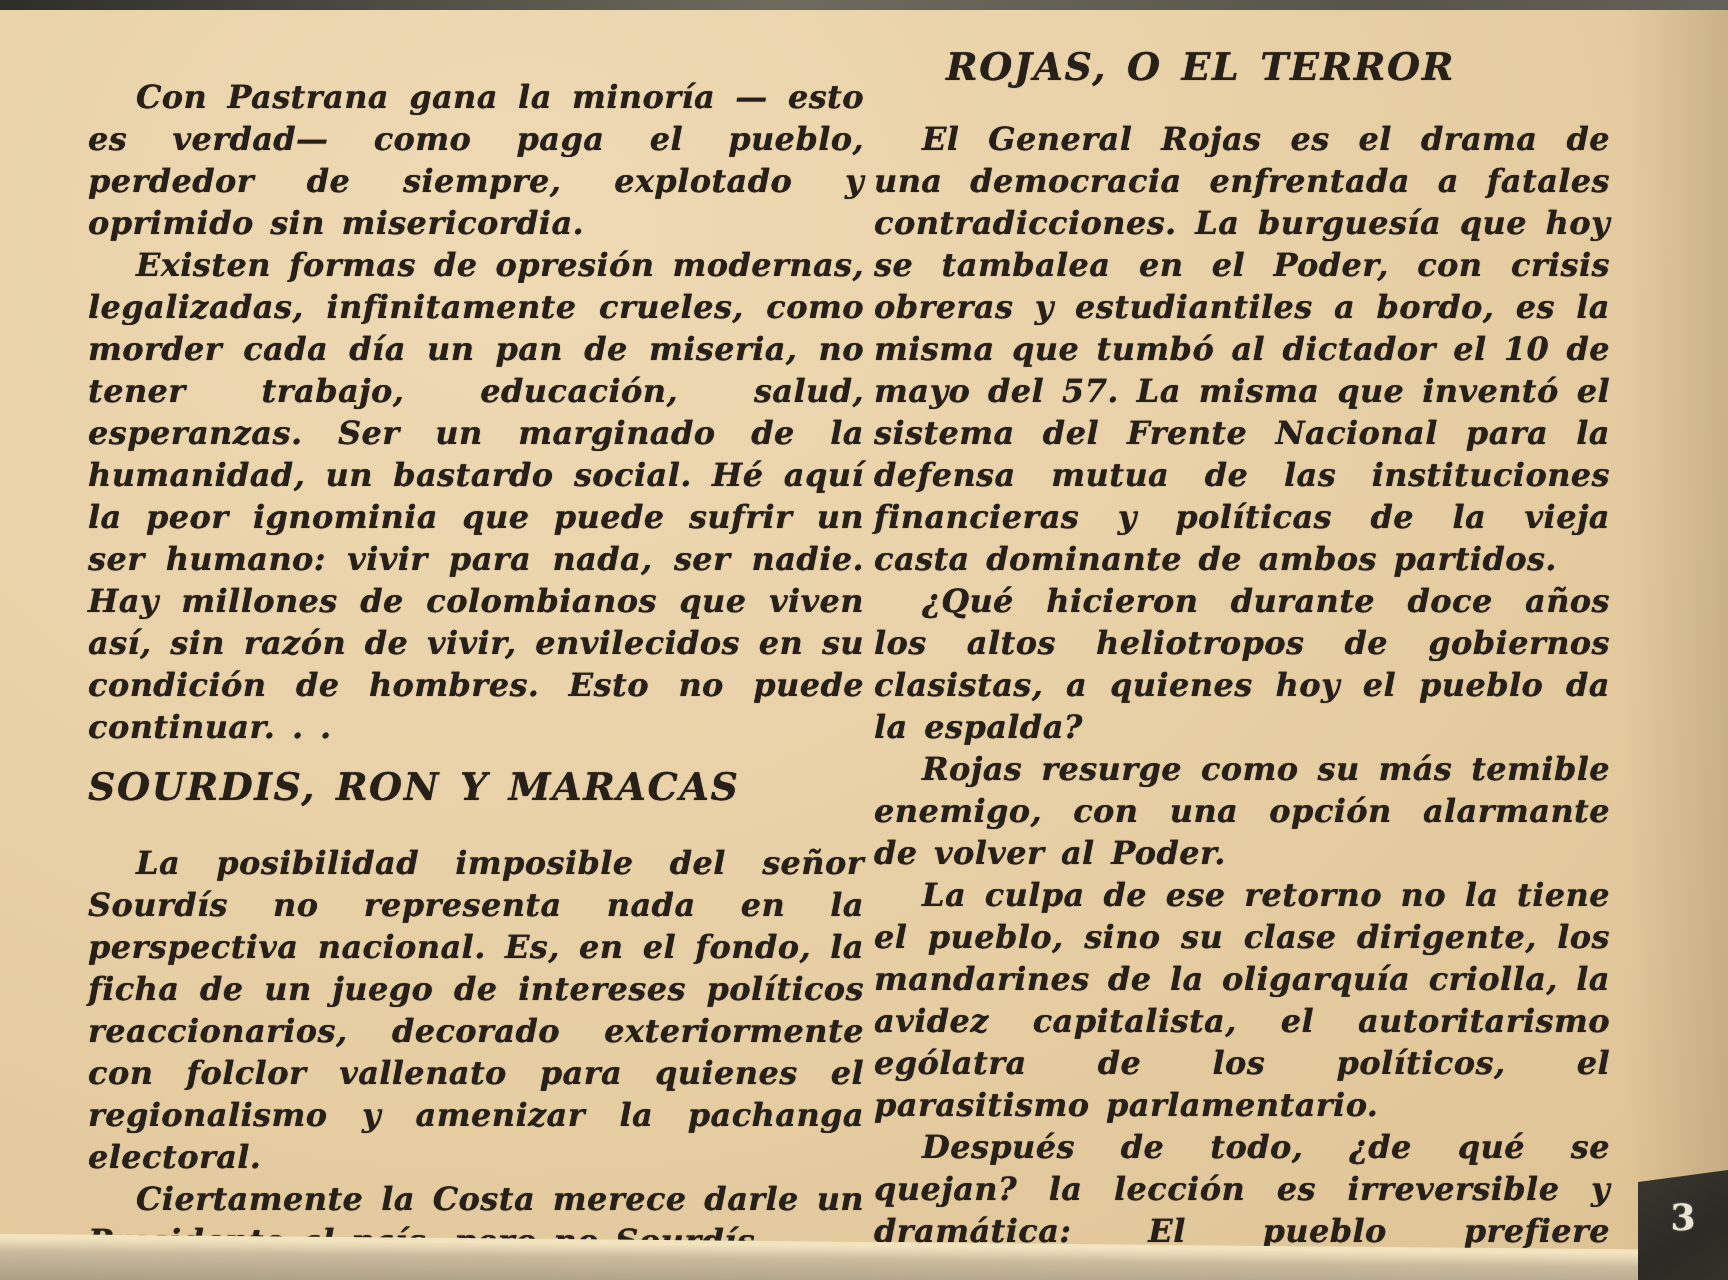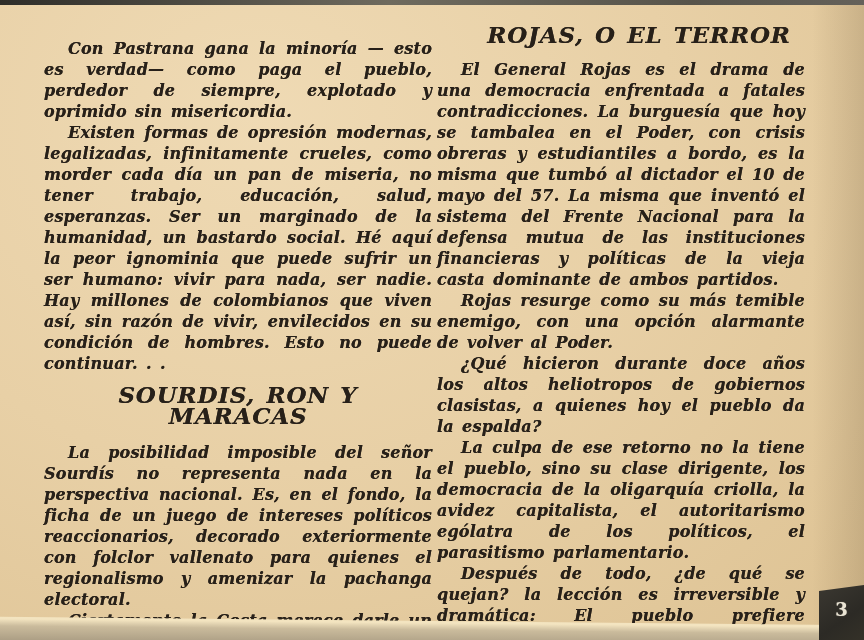--- a/index.html
+++ b/index.html
@@ -52,24 +52,23 @@
   .column-right {
     left: 437px;
     top: 24px;
     width: 368px;
   }
   .paragraph {
     margin: 0;
     text-indent: 24px;
   }
   .section-heading {
-    font-size: 23px;
+    font-size: 19px;
     font-weight: 700;
     font-style: italic;
-    text-align: center;
     letter-spacing: 0.8px;
     margin: 0;
   }
   .column-left .section-heading {
     margin: 10px 0 16px 0;
   }
   .column-right .section-heading {
     margin: 0 0 14px 0;
     padding-left: 36px; 
   }
@@ -105,23 +104,23 @@
   <p class="paragraph">Existen formas de opresión modernas, legalizadas, infinitamente crueles, como morder cada día un pan de miseria, no tener trabajo, educación, salud, esperanzas. Ser un marginado de la humanidad, un bastardo social. Hé aquí la peor ignominia que puede sufrir un ser humano: vivir para nada, ser nadie. Hay millones de colombianos que viven así, sin razón de vivir, envilecidos en su condición de hombres. Esto no puede continuar. . .</p>
   <h2 class="section-heading">SOURDIS, RON Y MARACAS</h2>
   <p class="paragraph">La posibilidad imposible del señor Sourdís no representa nada en la perspectiva nacional. Es, en el fondo, la ficha de un juego de intereses políticos reaccionarios, decorado exteriormente con folclor vallenato para quienes el regionalismo y amenizar la pachanga electoral.</p>
   <p class="paragraph">Ciertamente la Costa merece darle un Presidente al país, pero no Sourdís.</p>
   <p class="paragraph">Es el voto náufrago, sin esperanza.</p>
 </div>
 
 <div class="column column-right">
   <h2 class="section-heading">ROJAS, O EL TERROR</h2>
   <p class="paragraph">El General Rojas es el drama de una democracia enfrentada a fatales contradicciones. La burguesía que hoy se tambalea en el Poder, con crisis obreras y estudiantiles a bordo, es la misma que tumbó al dictador el 10 de mayo del 57. La misma que inventó el sistema del Frente Nacional para la defensa mutua de las instituciones financieras y políticas de la vieja casta dominante de ambos partidos.</p>
+  <p class="paragraph">¿Qué hicieron durante doce años los altos heliotropos de gobiernos clasistas, a quienes hoy el pueblo da la espalda?</p>
   <p class="paragraph">Rojas resurge como su más temible enemigo, con una opción alarmante de volver al Poder.</p>
-  <p class="paragraph">¿Qué hicieron durante doce años los altos heliotropos de gobiernos clasistas, a quienes hoy el pueblo da la espalda?</p>
-  <p class="paragraph">La culpa de ese retorno no la tiene el pueblo, sino su clase dirigente, los democracia de la oligarquía criolla, la avidez capitalista, el autoritarismo ególatra de los políticos, el parasitismo parlamentario.</p>
+  <p class="paragraph">La culpa de ese retorno no la tiene el pueblo, sino su clase dirigente, los mandarines de la oligarquía criolla, la avidez capitalista, el autoritarismo ególatra de los políticos, el parasitismo parlamentario.</p>
   <p class="paragraph">Después de todo, ¿de qué se quejan? la lección es irreversible y dramática: El pueblo prefiere dictaduras con barriga llena, a democracias con hambre. Y el pueblo tiene razón, porque la democracia puede ser muy sabrosa, pero no alimenta.</p>
 </div>
 
 <div class="scan-bottom-edge"></div>
 
 <div class="page-number-tab">
   <span class="page-number">3</span>
 </div>
 
 </body></html>

